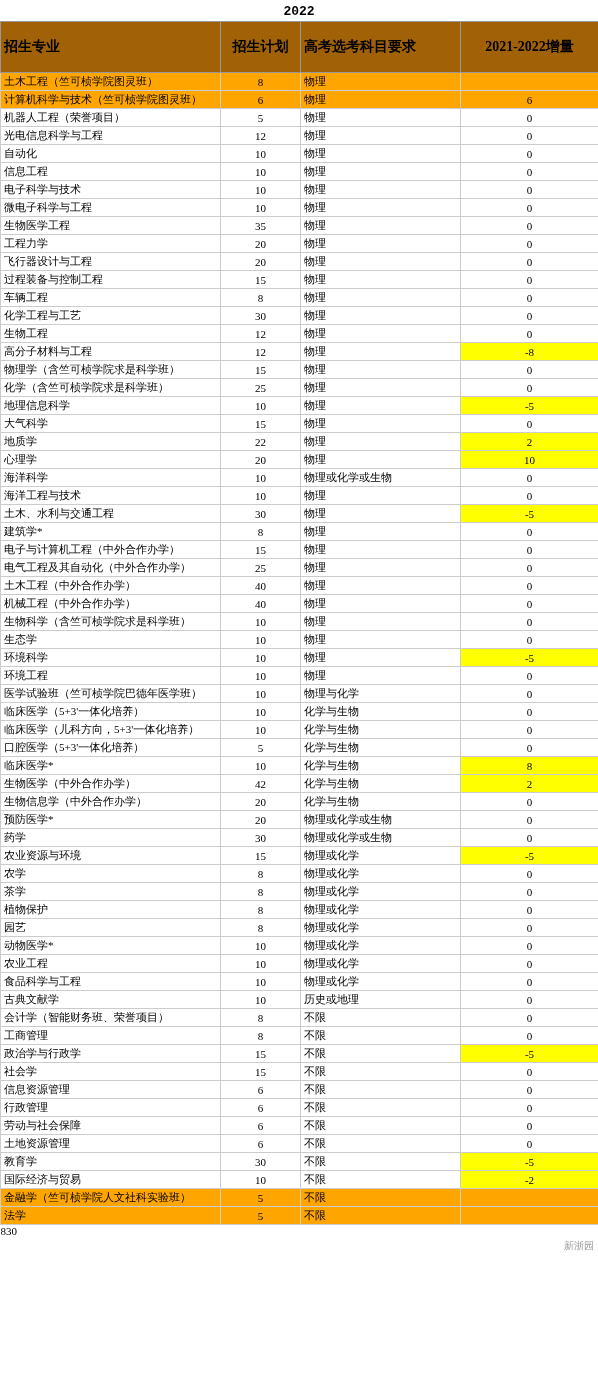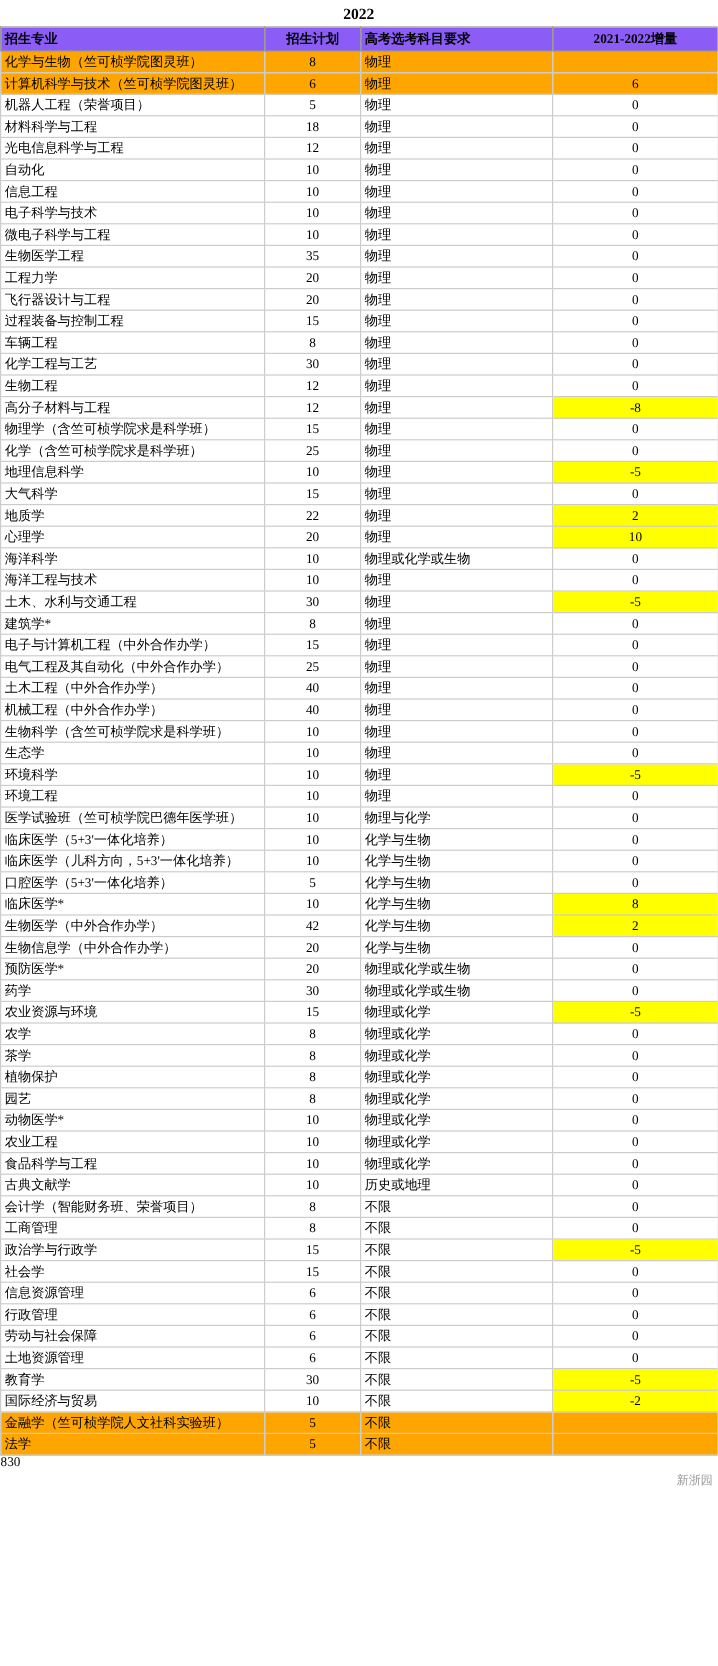--- a/index.html
+++ b/index.html
@@ -11,37 +11,38 @@
     }
     .container {
       width: 598px;
     }
     .year-header {
       text-align: center;
       font-size: 13px;
       font-weight: bold;
       padding: 4px 0 2px 0;
       color: #000;
+      font-family: Liberation Mono, monospace;
     }
     table {
       width: 100%;
       border-collapse: collapse;
       table-layout: fixed;
     }
     col.col1 { width: 220px; }
     col.col2 { width: 80px; }
     col.col3 { width: 160px; }
     col.col4 { width: 138px; }
     thead th {
       border: 1px solid #999;
-      padding: 2px 3px;
+      padding: 16px 3px;
       text-align: center;
       font-weight: bold;
-      font-size: 11px;
-      background: #8b5cf6;
+      font-size: 14px;
+      background: #a16207;
       color: #000;
     }
     tbody td {
       border: 1px solid #ccc;
       padding: 1px 3px;
       font-size: 11px;
       color: #000;
     }
     .col-major { text-align: left; }
     .col-plan { text-align: center; }
@@ -79,40 +80,34 @@
     <thead>
       <tr>
         <th class="col-major">招生专业</th>
         <th class="col-plan">招生计划</th>
         <th class="col-subject">高考选考科目要求</th>
         <th class="col-change">2021-2022增量</th>
       </tr>
     </thead>
     <tbody id="table-body">
     <tr class="row-highlight-orange">
-          <td class="col-major">化学与生物（竺可桢学院图灵班）</td>
+          <td class="col-major">土木工程（竺可桢学院图灵班）</td>
           <td class="col-plan">8</td>
           <td class="col-subject">物理</td>
           <td class="col-change"></td>
         </tr>
         <tr class="row-highlight-orange">
           <td class="col-major">计算机科学与技术（竺可桢学院图灵班）</td>
           <td class="col-plan">6</td>
           <td class="col-subject">物理</td>
           <td class="col-change">6</td>
         </tr>
         <tr>
           <td class="col-major">机器人工程（荣誉项目）</td>
           <td class="col-plan">5</td>
-          <td class="col-subject">物理</td>
-          <td class="col-change">0</td>
-        </tr>
-        <tr>
-          <td class="col-major">材料科学与工程</td>
-          <td class="col-plan">18</td>
           <td class="col-subject">物理</td>
           <td class="col-change">0</td>
         </tr>
         <tr>
           <td class="col-major">光电信息科学与工程</td>
           <td class="col-plan">12</td>
           <td class="col-subject">物理</td>
           <td class="col-change">0</td>
         </tr>
         <tr>

